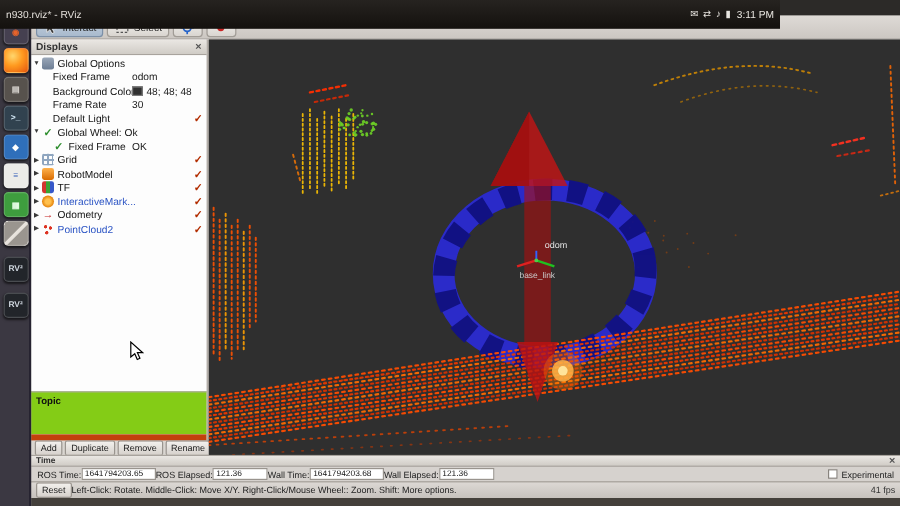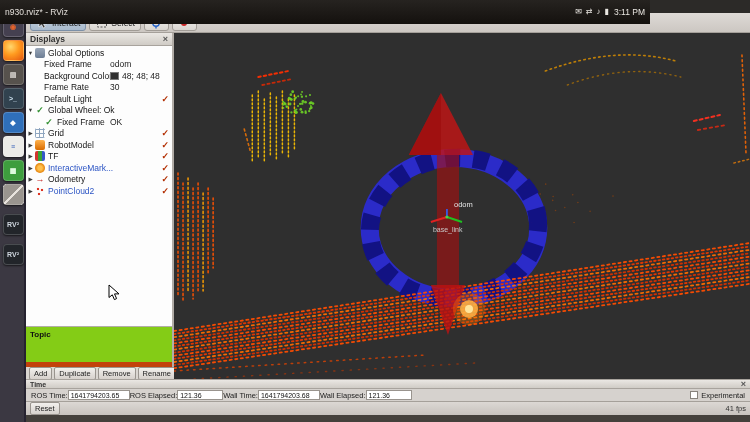--- a/index.html
+++ b/index.html
@@ -430,20 +430,21 @@
         </span>
       <span id="exp-wrap">
         <span id="exp-box"></span>
         <span id="exp-label">Experimental</span>
       </span>
     </div>
   </div>
 
   <div id="statusbar">
     <button class="panel-btn">Reset</button>
+    <span id="status-help">Left-Click: Rotate.  Middle-Click: Move X/Y.  Right-Click/Mouse Wheel:: Zoom.  Shift: More options.</span>
     <span id="fps">41 fps</span>
   </div>
 
   <div id="bottomstrip"></div>
 </div>
 
 <div id="cursor">
   <svg width="12" height="17" viewBox="0 0 12 17">
       <polygon points="1,1 1,13.5 4.3,10.8 6.4,15.6 8.6,14.6 6.5,9.9 11,9.9" fill="#fff" stroke="#000" stroke-width="1"></polygon>
     </svg>

